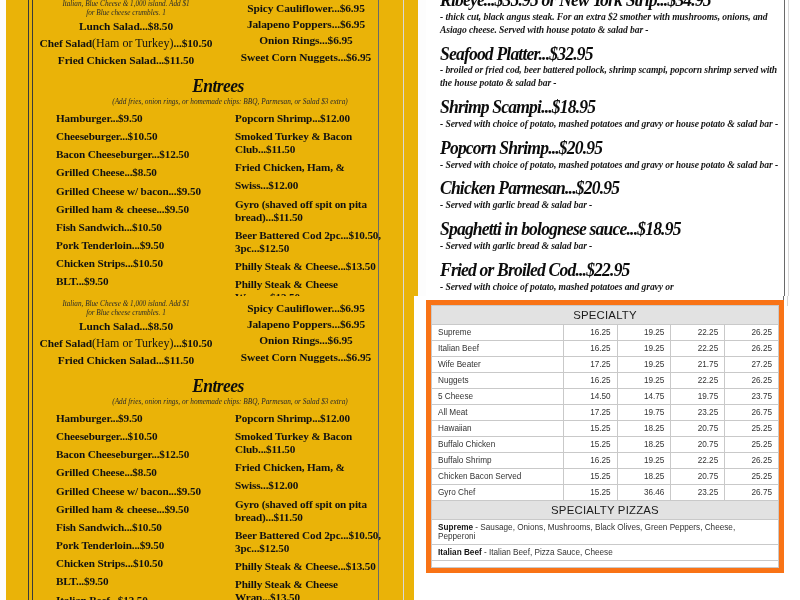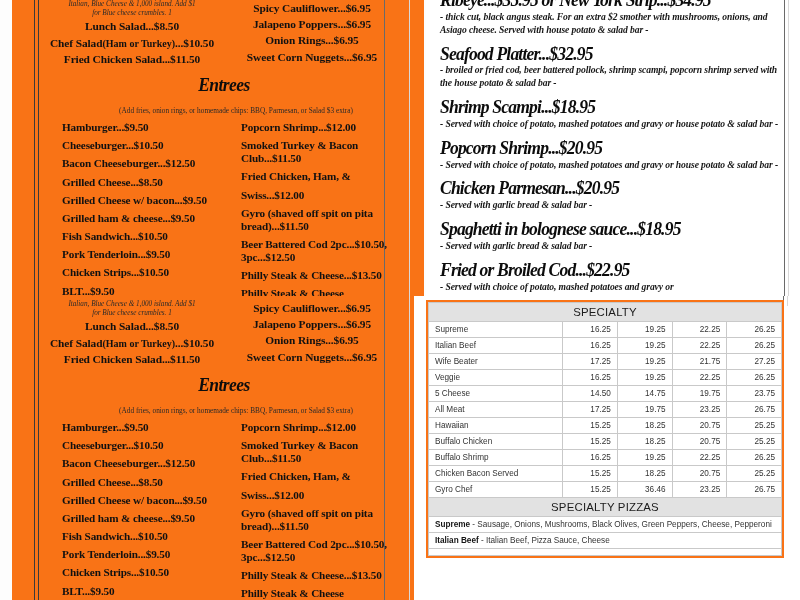--- a/index.html
+++ b/index.html
@@ -24,22 +24,22 @@
 
   .rule-v {
     position: absolute; top: 0; bottom: 0;
     background: #2b2b2b;
   }
   .rule-v.thin { width: 1px; background: #6a6a6a; }
   .rule-v.pale { width: 1px; background: #d8d8d8; }
 
   
   .leftpage {
-    left: 12px; width: 412px;
-    background: #f97316;
+    left: 6px; width: 412px;
+    background: #eab308;
     color: #111111;
   }
   .leftpage .paper {
     position: absolute;
     left: 28px; right: 16px; top: 0; bottom: 0;
     overflow: hidden;
   }
 
   .salad-head {
     display: flex;
@@ -60,41 +60,42 @@
   }
 
   .salad-line {
     font-weight: bold;
     font-size: 11.4px;
     line-height: 1.42;
     letter-spacing: -0.1px;
     white-space: nowrap;
   }
   .salad-line .qual {
-    font-size: 10px;
-    font-weight: bold;
+    font-size: 12px;
+    font-weight: normal;
     letter-spacing: 0;
   }
 
   .entrees-title {
     text-align: center;
     margin-top: 7px;
     font-family: "Liberation Serif", serif;
     font-style: italic;
     font-weight: bold;
     font-size: 19px;
     letter-spacing: -0.6px;
     color: #0d0d0d;
     transform: scaleX(0.92);
   }
   .entrees-sub {
     text-align: center;
+    font-style: italic;
     font-size: 7.3px;
     color: #2a2a2a;
-    margin-top: 10px;
+    margin-top: 0;
     margin-bottom: 6px;
     padding-left: 24px;
   }
 
   .entree-cols {
     display: flex;
     padding-left: 22px;
   }
   .entree-col { width: 50%; }
   .entree-col.right { padding-left: 6px; }
@@ -143,21 +144,21 @@
   
   .tablepage {
     left: 414px; width: 386px;
     background: #ffffff;
     font-family: "Liberation Sans", sans-serif;
     color: #2a2a2a;
   }
   .tbl-wrap {
     position: absolute;
     left: 12px; top: 4px; width: 358px;
-    border: 2px solid #f97316;
+    border: 5px solid #f97316;
     background: #ffffff;
   }
   table.pizza {
     width: 100%;
     border-collapse: collapse;
     table-layout: fixed;
   }
   table.pizza td, table.pizza th {
     border: 1px solid #c9c9c9;
     padding: 3px 6px;
@@ -368,21 +369,21 @@
             <td class="pprice">26.25</td>
           </tr>
           <tr>
             <td class="pname">Wife Beater</td>
             <td class="pprice">17.25</td>
             <td class="pprice">19.25</td>
             <td class="pprice">21.75</td>
             <td class="pprice">27.25</td>
           </tr>
           <tr>
-            <td class="pname">Veggie</td>
+            <td class="pname">Nuggets</td>
             <td class="pprice">16.25</td>
             <td class="pprice">19.25</td>
             <td class="pprice">22.25</td>
             <td class="pprice">26.25</td>
           </tr>
           <tr>
             <td class="pname">5 Cheese</td>
             <td class="pprice">14.50</td>
             <td class="pprice">14.75</td>
             <td class="pprice">19.75</td>

